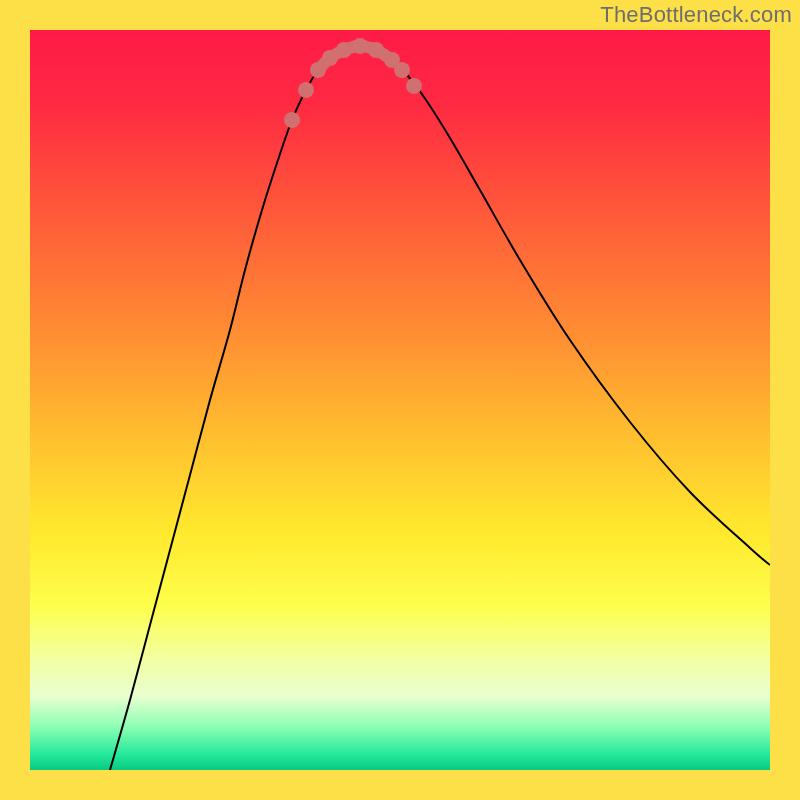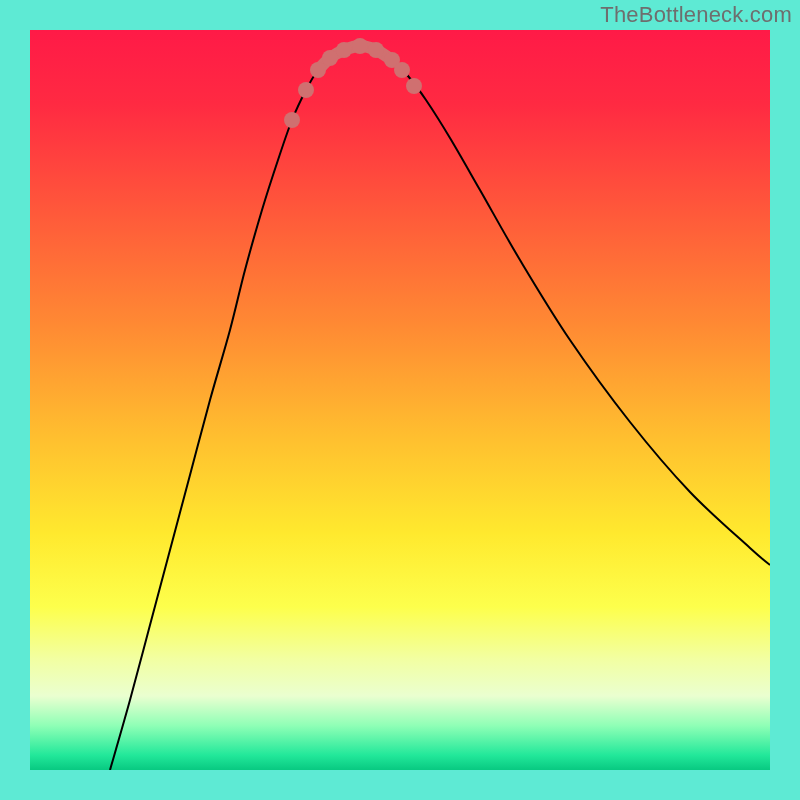--- a/index.html
+++ b/index.html
@@ -9,21 +9,21 @@
     height: 800px;
     background: #000000;
     overflow: hidden;
   }
   .frame {
     position: absolute;
     top: 0;
     left: 0;
     width: 800px;
     height: 800px;
-    background: #5eead4;
+    background: #fde047;
   }
   .plot-area {
     position: absolute;
     left: 30px;
     top: 30px;
     width: 740px;
     height: 740px;
     overflow: hidden;
   }
   .gradient {

